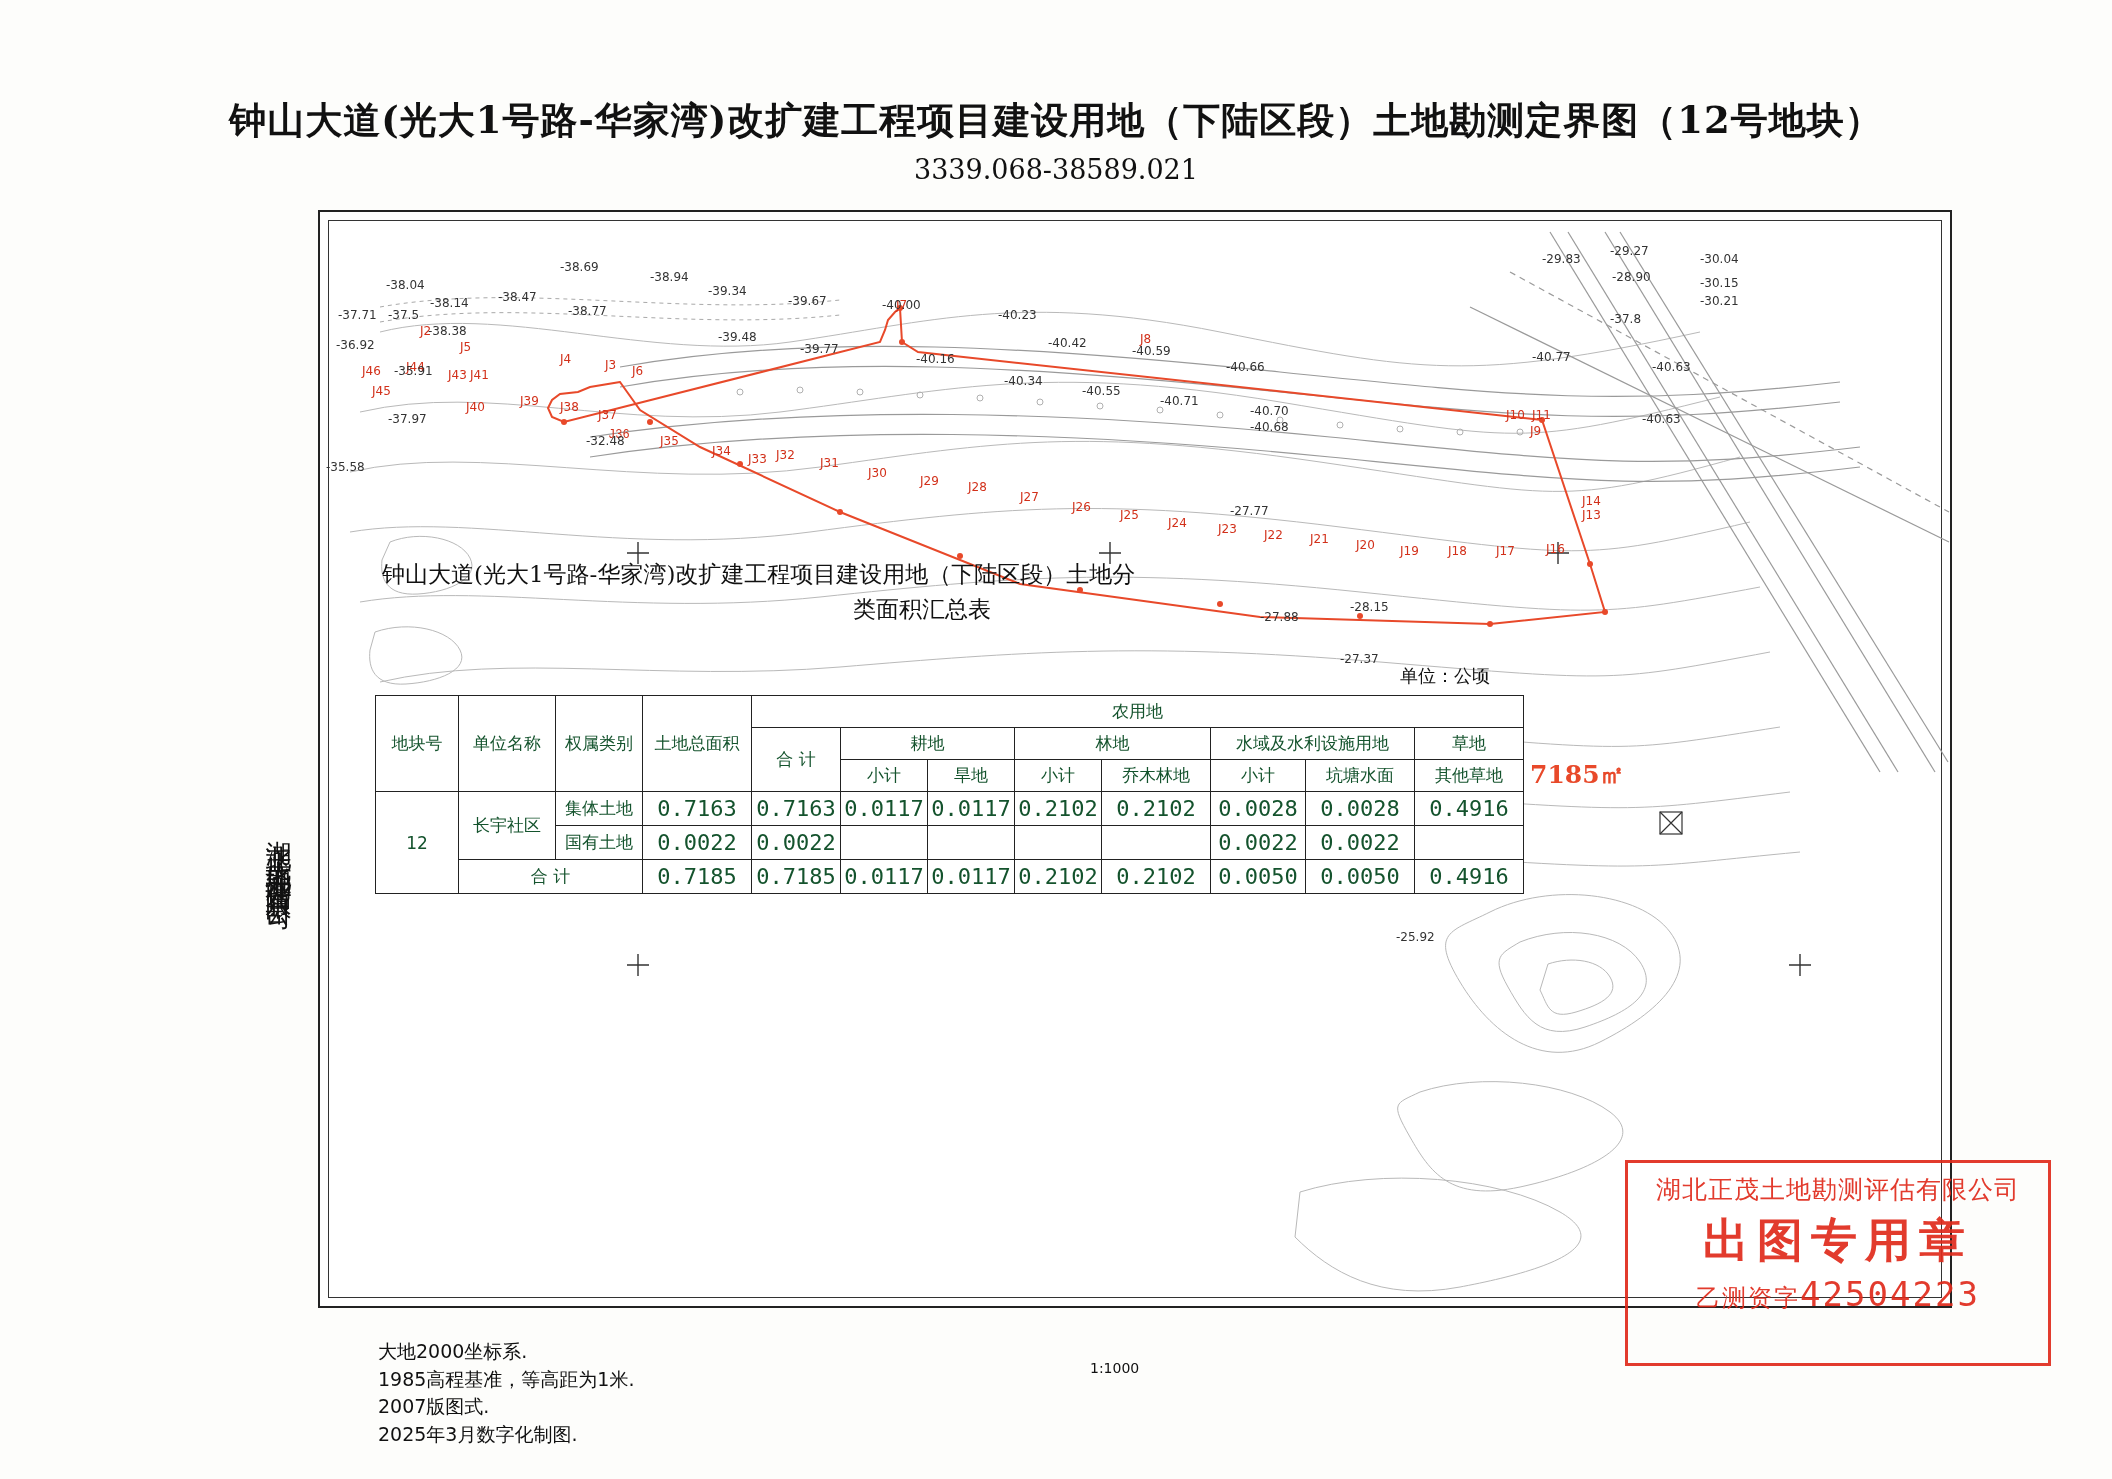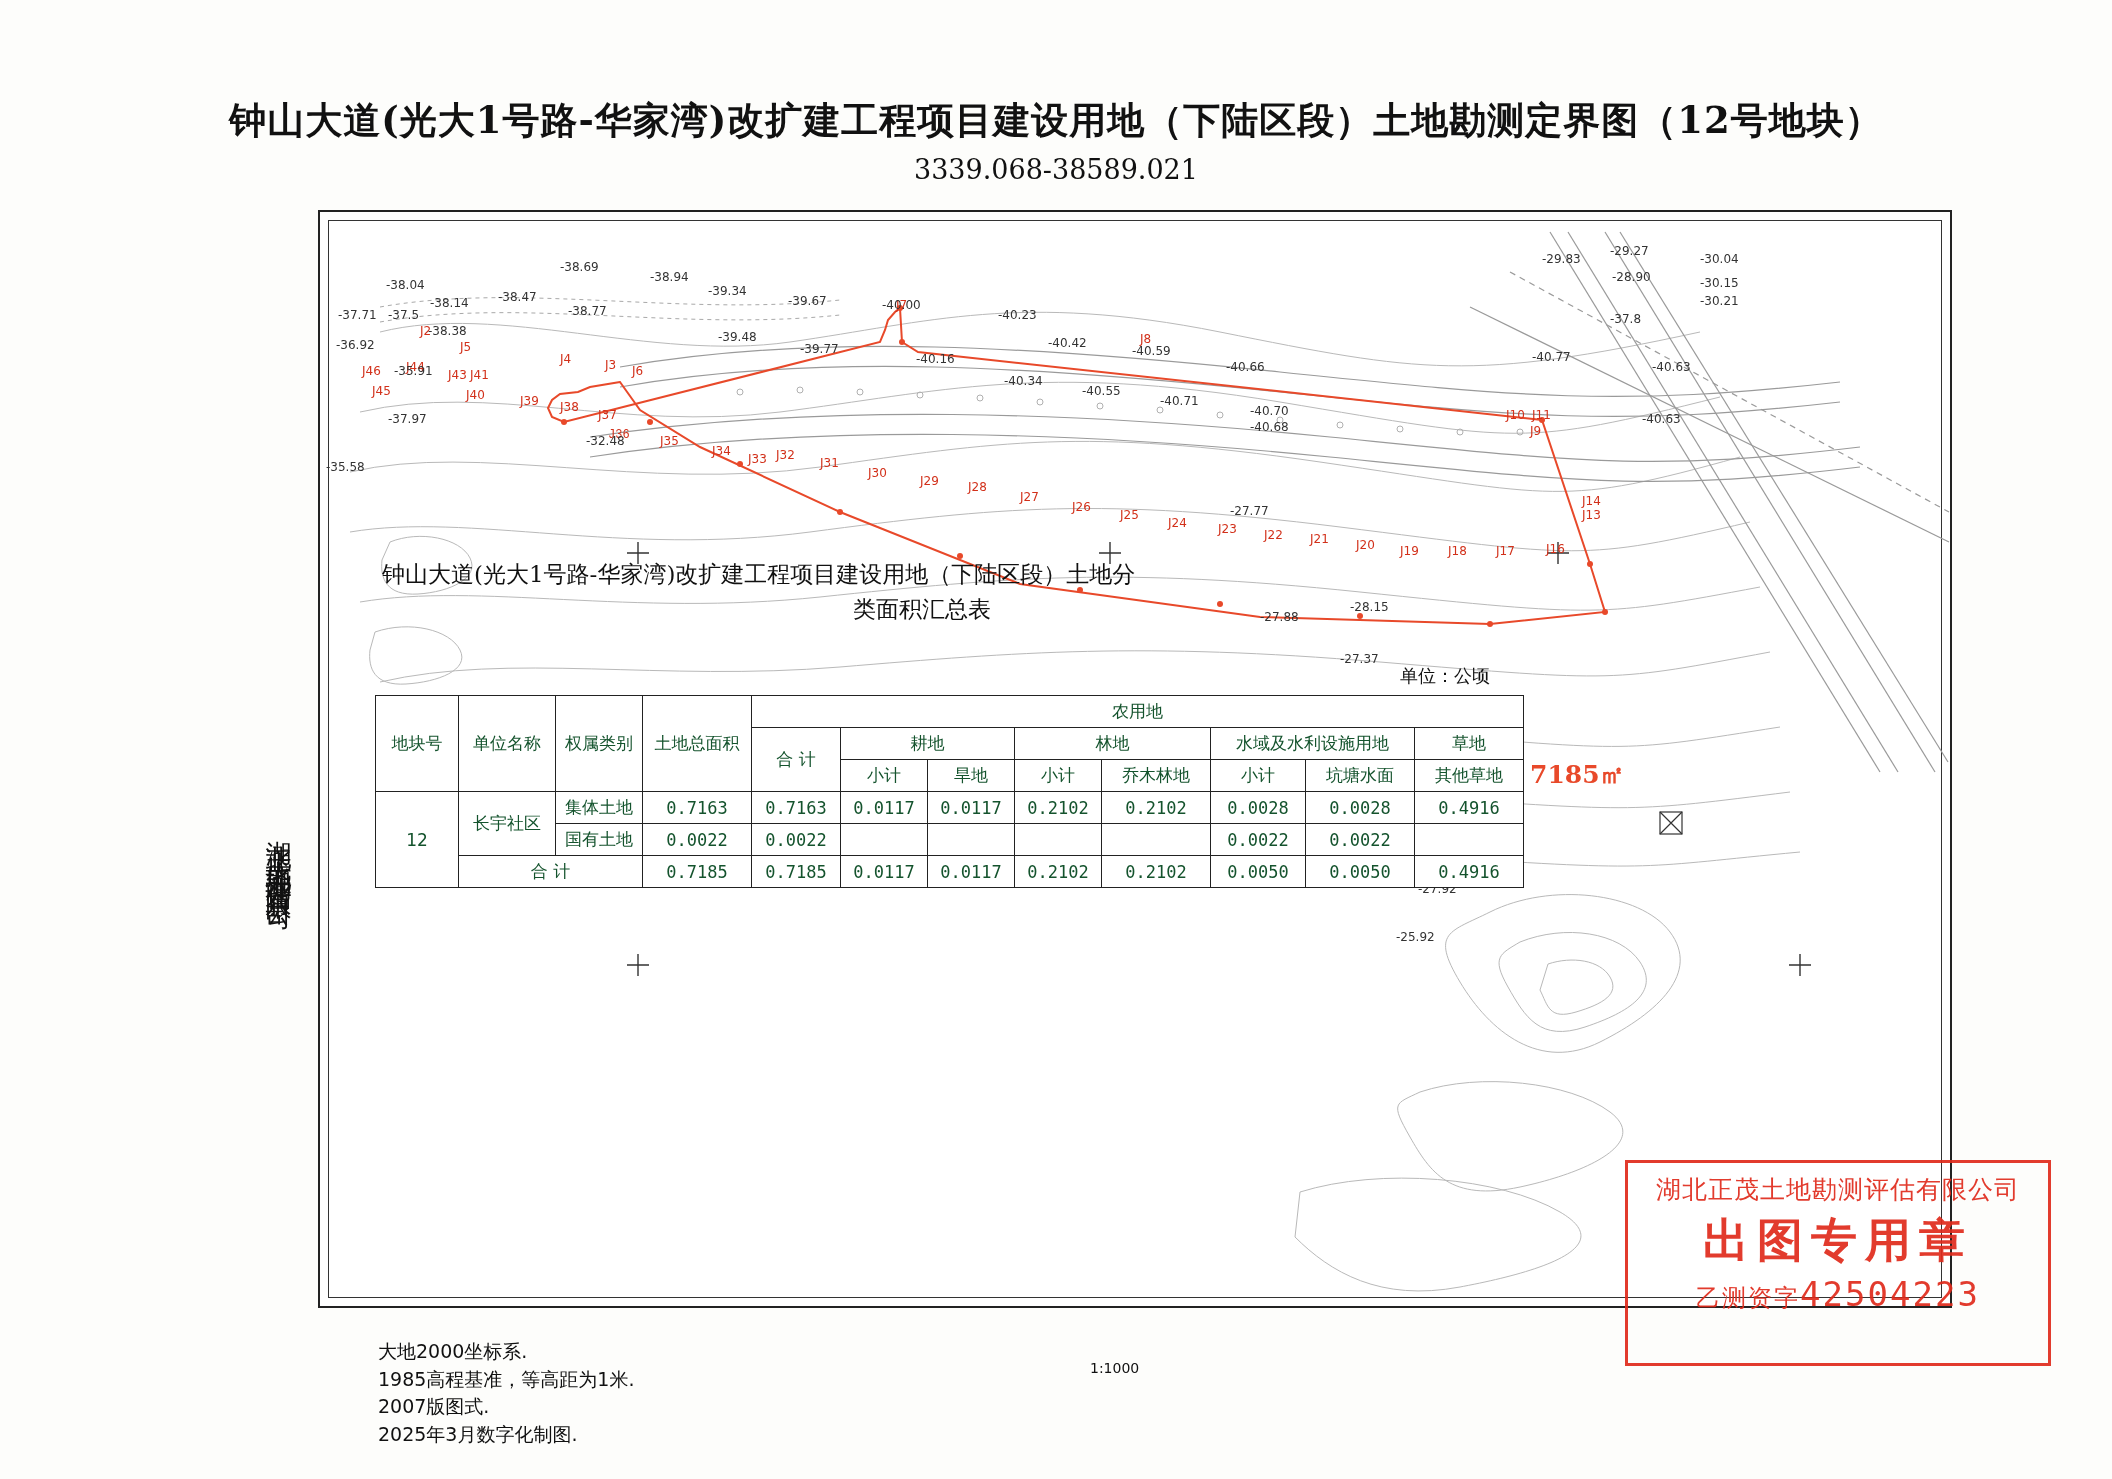--- a/index.html
+++ b/index.html
@@ -84,21 +84,21 @@
   }
   table.sum td,table.sum th{
     border:1px solid #222;
     text-align:center;
     vertical-align:middle;
     padding:4px 2px;
     font-weight:normal;
     color:#14532d;
     white-space:nowrap;
   }
-  .c-num{font-family:"DejaVu Sans Mono", monospace;font-size:17px;}
+  .c-num{font-family:"DejaVu Sans Mono", monospace;font-size:22px;}
 
   
   .vert-company{
     position:absolute;left:262px;top:820px;
     writing-mode:vertical-rl;
     font-size:26px;letter-spacing:5px;
     font-family:"DejaVu Serif", serif;
     color:#111;
     height:430px;
   }
@@ -269,21 +269,21 @@
     <div class="jpt" style="left:100px;top:112px;">J2</div>
     <div class="jpt" style="left:140px;top:128px;">J5</div>
     <div class="jpt" style="left:240px;top:140px;">J4</div>
     <div class="jpt" style="left:285px;top:146px;">J3</div>
     <div class="jpt" style="left:312px;top:152px;">J6</div>
     <div class="jpt" style="left:42px;top:152px;">J46</div>
     <div class="jpt" style="left:86px;top:148px;">J44</div>
     <div class="jpt" style="left:52px;top:172px;">J45</div>
     <div class="jpt" style="left:128px;top:156px;">J43</div>
     <div class="jpt" style="left:150px;top:156px;">J41</div>
-    <div class="jpt" style="left:146px;top:176px;">J40</div>
+    <div class="jpt" style="left:146px;top:188px;">J40</div>
     <div class="jpt" style="left:200px;top:182px;">J39</div>
     <div class="jpt" style="left:240px;top:188px;">J38</div>
     <div class="jpt" style="left:278px;top:196px;">J37</div>
     <div class="jpt" style="left:288px;top:216px;font-family:Liberation Mono, monospace;">J36</div>
     <div class="jpt" style="left:340px;top:222px;">J35</div>
     <div class="jpt" style="left:392px;top:232px;">J34</div>
     <div class="jpt" style="left:428px;top:240px;">J33</div>
     <div class="jpt" style="left:456px;top:236px;">J32</div>
     <div class="jpt" style="left:500px;top:244px;">J31</div>
     <div class="jpt" style="left:548px;top:254px;">J30</div>

